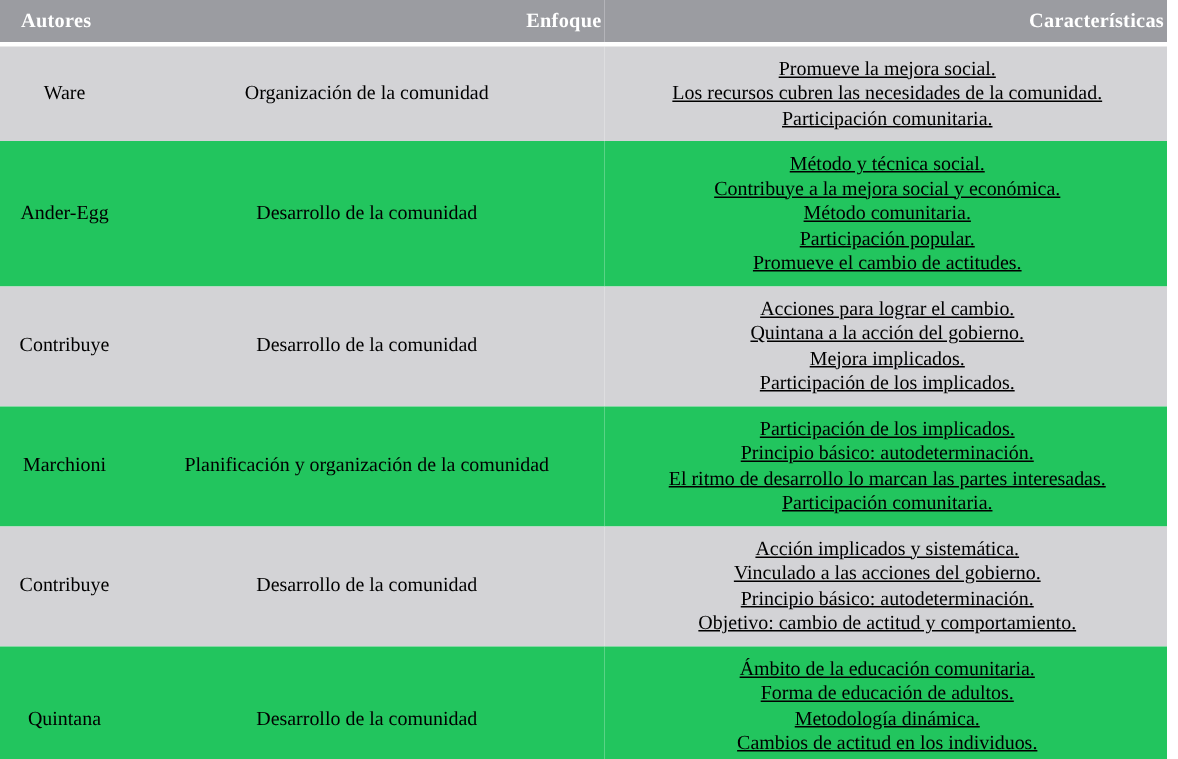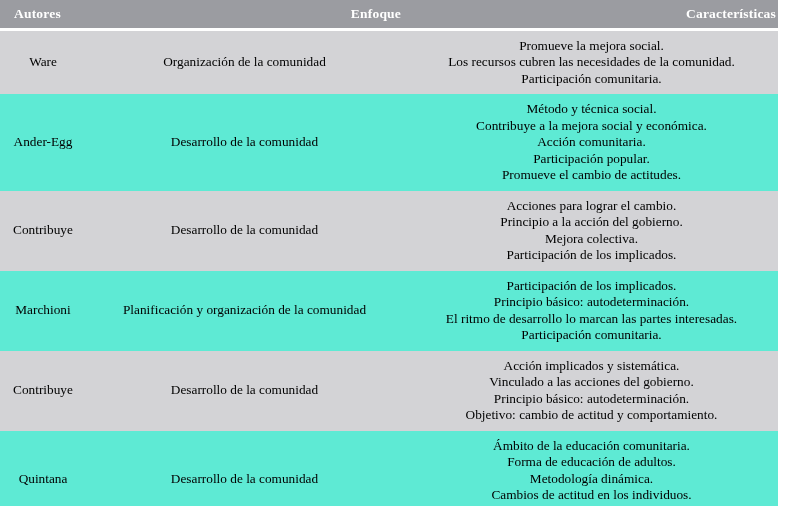--- a/index.html
+++ b/index.html
@@ -49,40 +49,41 @@
 
   thead th.th-autores {
     text-align: left;
     padding-left: 14px;
   }
 
   tbody tr.row-shaded td {
     background: #d3d3d6;
   }
   tbody tr.row-plain td {
-    background: #5eead4;
+    background: #22c55e;
   }
 
   tbody td {
     vertical-align: middle;
     text-align: center;
     font-size: 13.3px;
     line-height: 16.5px;
     padding: 7px 3px 7px 3px;
     border: none;
     font-family: "Liberation Serif", "DejaVu Serif", serif;
   }
 
   tbody td.cell-autor {
     white-space: nowrap;
   }
 
   tbody td.cell-caract {
     padding-left: 2px;
     padding-right: 0;
+    text-decoration: underline;
   }
 
   .caract-line {
     display: block;
     white-space: nowrap;
   }
 
   
   tr.gutter td {
     height: 3px;
@@ -122,32 +123,32 @@
             <span class="caract-line">Los recursos cubren las necesidades de la comunidad.</span>
             <span class="caract-line">Participación comunitaria.</span>
           </td>
         </tr>
         <tr class="row-plain">
           <td class="cell-autor">Ander-Egg</td>
           <td class="cell-enfoque">Desarrollo de la comunidad</td>
           <td class="cell-caract">
             <span class="caract-line">Método y técnica social.</span>
             <span class="caract-line">Contribuye a la mejora social y económica.</span>
-            <span class="caract-line">Acción comunitaria.</span>
+            <span class="caract-line">Método comunitaria.</span>
             <span class="caract-line">Participación popular.</span>
             <span class="caract-line">Promueve el cambio de actitudes.</span>
           </td>
         </tr>
         <tr class="row-shaded">
           <td class="cell-autor">Contribuye</td>
           <td class="cell-enfoque">Desarrollo de la comunidad</td>
           <td class="cell-caract">
             <span class="caract-line">Acciones para lograr el cambio.</span>
-            <span class="caract-line">Principio a la acción del gobierno.</span>
-            <span class="caract-line">Mejora colectiva.</span>
+            <span class="caract-line">Quintana a la acción del gobierno.</span>
+            <span class="caract-line">Mejora implicados.</span>
             <span class="caract-line">Participación de los implicados.</span>
           </td>
         </tr>
         <tr class="row-plain">
           <td class="cell-autor">Marchioni</td>
           <td class="cell-enfoque">Planificación y organización de la comunidad</td>
           <td class="cell-caract">
             <span class="caract-line">Participación de los implicados.</span>
             <span class="caract-line">Principio básico: autodeterminación.</span>
             <span class="caract-line">El ritmo de desarrollo lo marcan las partes interesadas.</span>

